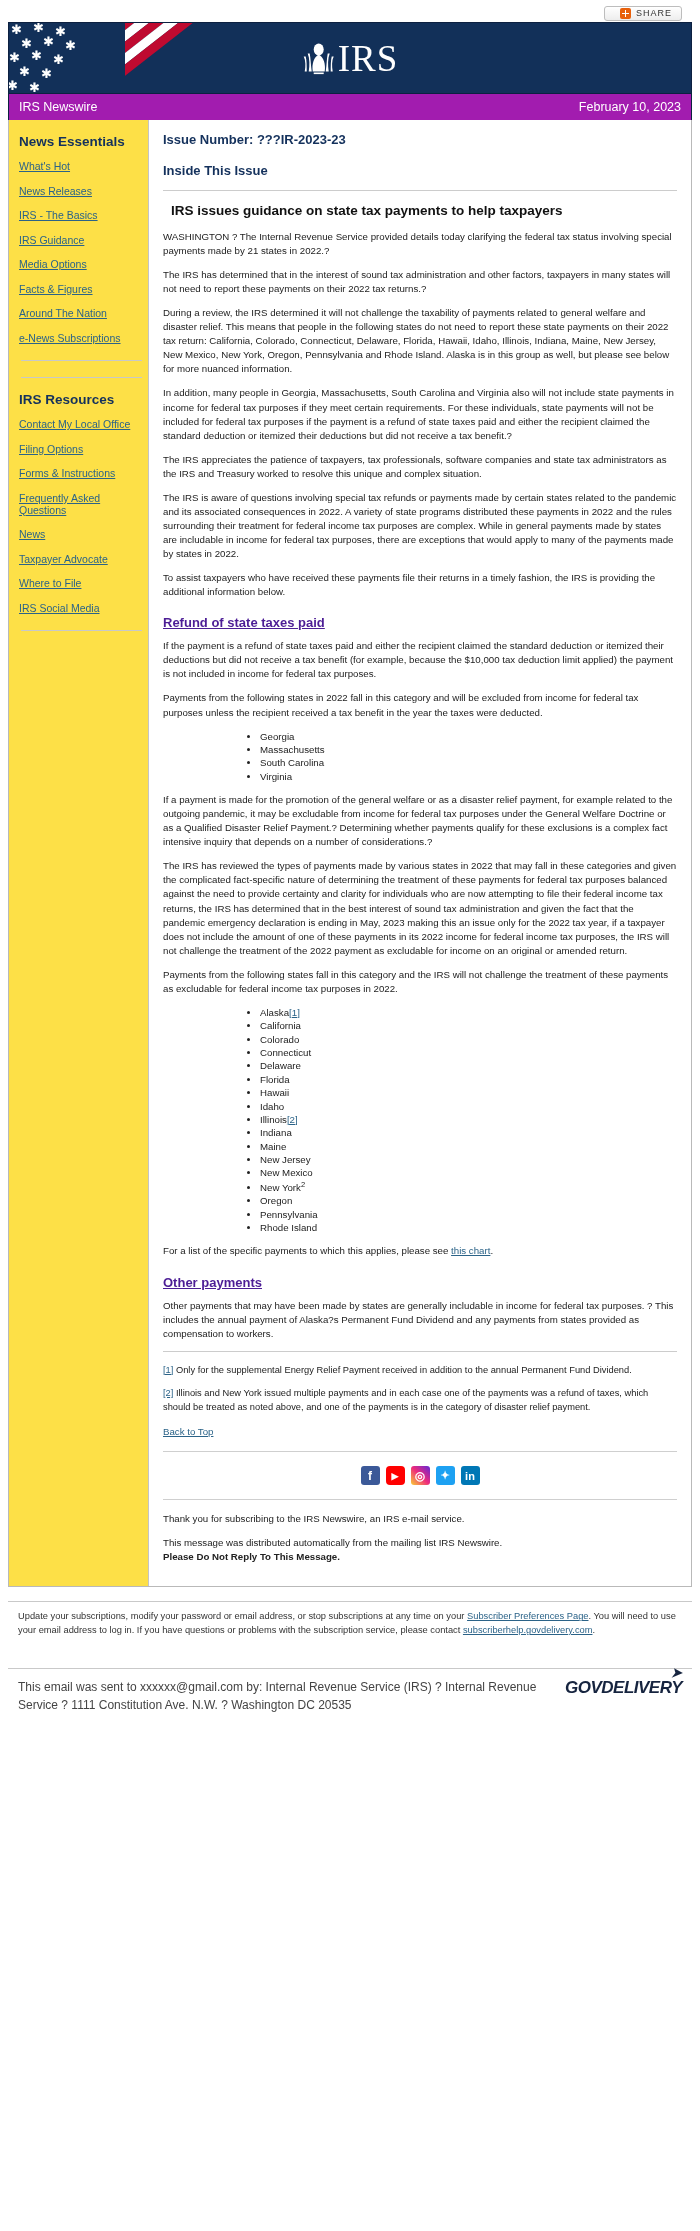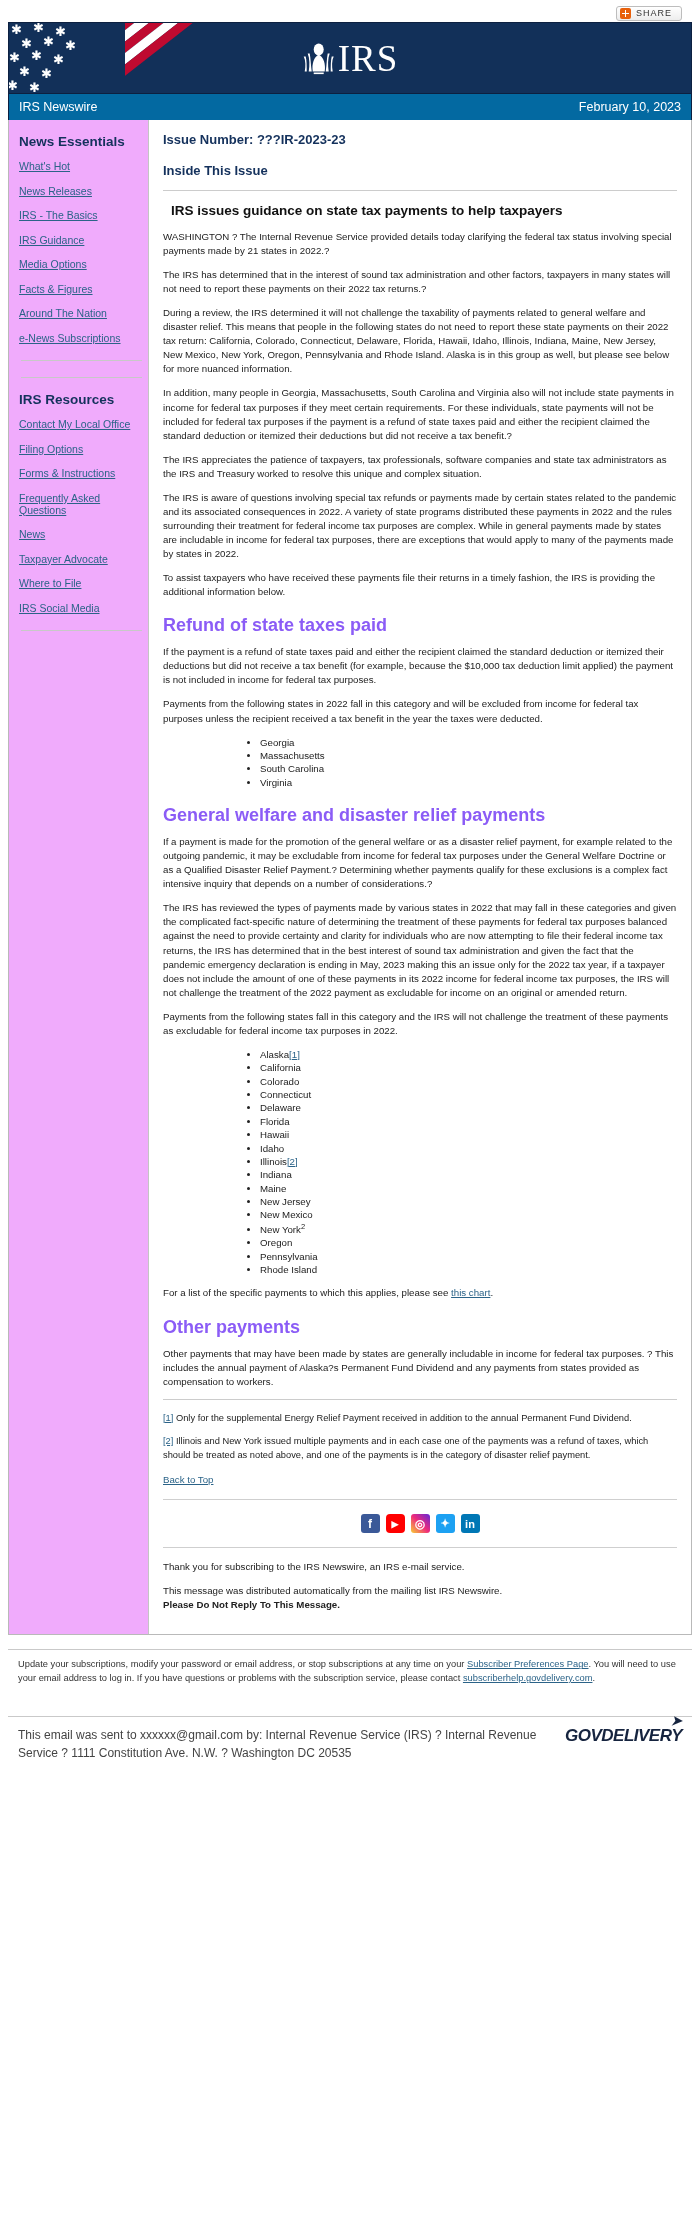--- a/index.html
+++ b/index.html
@@ -20,21 +20,21 @@
     align-items: center;
     padding: 4px 18px 0 0;
   }
   .share-btn {
     display: inline-flex;
     align-items: center;
     gap: 5px;
     border: 1px solid #bdbdbd;
     border-radius: 3px;
     background: linear-gradient(#ffffff, #ededed);
-    padding: 1px 9px 1px 3px;
+    padding: 1px 9px 1px 15px;
     font-size: 9px;
     letter-spacing: 1px;
     color: #333;
     font-family: "Liberation Sans", sans-serif;
   }
   .share-icon {
     width: 11px; height: 11px;
     background: #e8600b;
     border-radius: 2px;
     position: relative;
@@ -97,21 +97,21 @@
   .irs-word {
     font-family: "Liberation Serif", serif;
     font-size: 37px;
     letter-spacing: 1px;
     line-height: 1;
   }
 
   
   .wirebar {
     margin: 0 8px;
-    background: #0369a1;
+    background: #a21caf;
     color: #ffffff;
     height: 26px;
     display: flex;
     align-items: center;
     justify-content: space-between;
     padding: 0 10px;
     font-size: 12.5px;
     border-left: 1px solid #0c2040;
     border-right: 1px solid #0c2040;
   }
@@ -121,21 +121,21 @@
     margin: 0 8px;
     display: flex;
     align-items: stretch;
     border: 1px solid #b9b9b9;
     border-top: none;
     background: #ffffff;
   }
   .sidebar {
     width: 140px;
     flex: 0 0 140px;
-    background: #f0abfc;
+    background: #fde047;
     padding: 10px 4px 14px 10px;
     border-right: 1px solid #c4c4c4;
   }
   .side-h {
     font-size: 13.5px;
     font-weight: bold;
     color: #14315c;
     margin: 4px 0 12px 0;
   }
   .side-link {
@@ -175,24 +175,25 @@
     margin: 10px 0 12px 0;
   }
   h2.art {
     font-size: 13.5px;
     font-weight: bold;
     color: #111;
     margin: 0 0 10px 8px;
     line-height: 1.25;
   }
   h3.sec {
-    font-size: 18px;
-    font-weight: bold;
-    color: #8b5cf6;
+    font-size: 13px;
+    font-weight: bold;
+    color: #4c1d95;
     margin: 16px 0 9px 0;
+    text-decoration: underline;
   }
   p.body {
     font-size: 9.7px;
     line-height: 1.45;
     color: #222;
     margin: 0 0 10px 0;
     text-align: left;
   }
   ul.states {
     margin: 2px 0 10px 0;
@@ -419,21 +420,20 @@
     <h3 class="sec">Refund of state taxes paid</h3>
     <p class="body">If the payment is a refund of state taxes paid and either the recipient claimed the standard deduction or itemized their deductions but did not receive a tax benefit (for example, because the $10,000 tax deduction limit applied) the payment is not included in income for federal tax purposes.</p>
     <p class="body">Payments from the following states in 2022 fall in this category and will be excluded from income for federal tax purposes unless the recipient received a tax benefit in the year the taxes were deducted.</p>
     <ul class="states">
       <li>Georgia</li>
       <li>Massachusetts</li>
       <li>South Carolina</li>
       <li>Virginia</li>
     </ul>
 
-    <h3 class="sec">General welfare and disaster relief payments</h3>
     <p class="body">If a payment is made for the promotion of the general welfare or as a disaster relief payment, for example related to the outgoing pandemic, it may be excludable from income for federal tax purposes under the General Welfare Doctrine or as a Qualified Disaster Relief Payment.? Determining whether payments qualify for these exclusions is a complex fact intensive inquiry that depends on a number of considerations.?</p>
     <p class="body">The IRS has reviewed the types of payments made by various states in 2022 that may fall in these categories and given the complicated fact-specific nature of determining the treatment of these payments for federal tax purposes balanced against the need to provide certainty and clarity for individuals who are now attempting to file their federal income tax returns, the IRS has determined that in the best interest of sound tax administration and given the fact that the pandemic emergency declaration is ending in May, 2023 making this an issue only for the 2022 tax year, if a taxpayer does not include the amount of one of these payments in its 2022 income for federal income tax purposes, the IRS will not challenge the treatment of the 2022 payment as excludable for income on an original or amended return.</p>
     <p class="body">Payments from the following states fall in this category and the IRS will not challenge the treatment of these payments as excludable for federal income tax purposes in 2022.</p>
 
     <ul class="states" id="welfare-states">
         <li><span>Alaska</span><a class="fn-mark" href="#">[1]</a></li>
         <li><span>California</span></li>
         <li><span>Colorado</span></li>
         <li><span>Connecticut</span></li>
         <li><span>Delaware</span></li>

